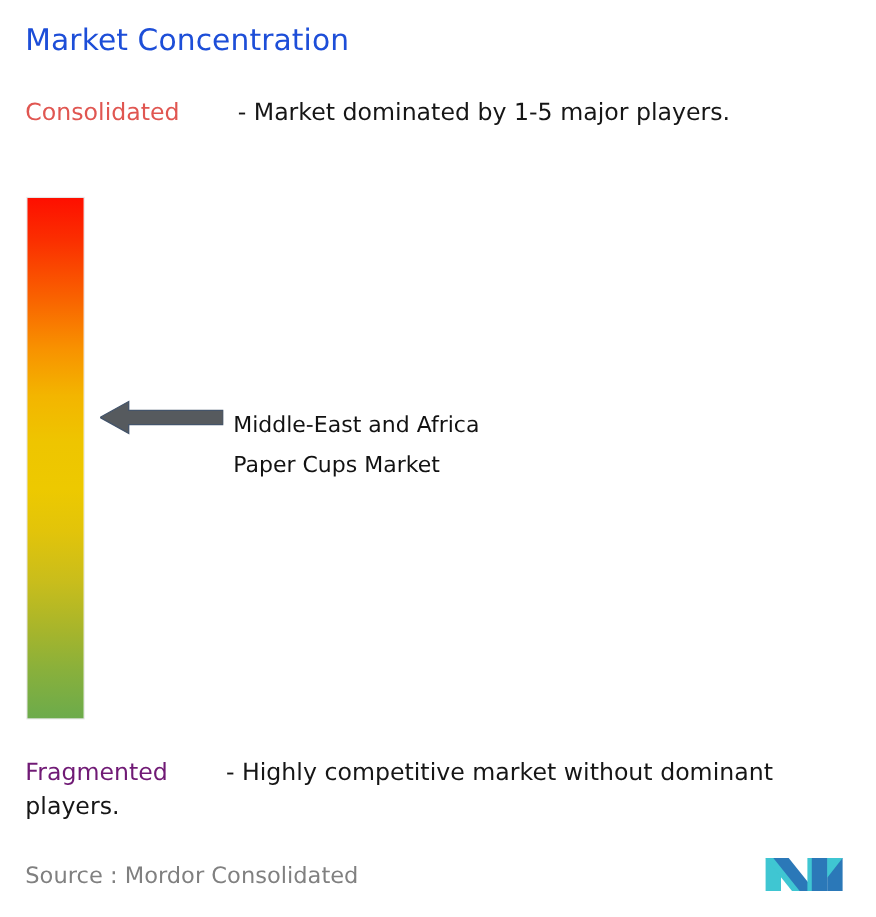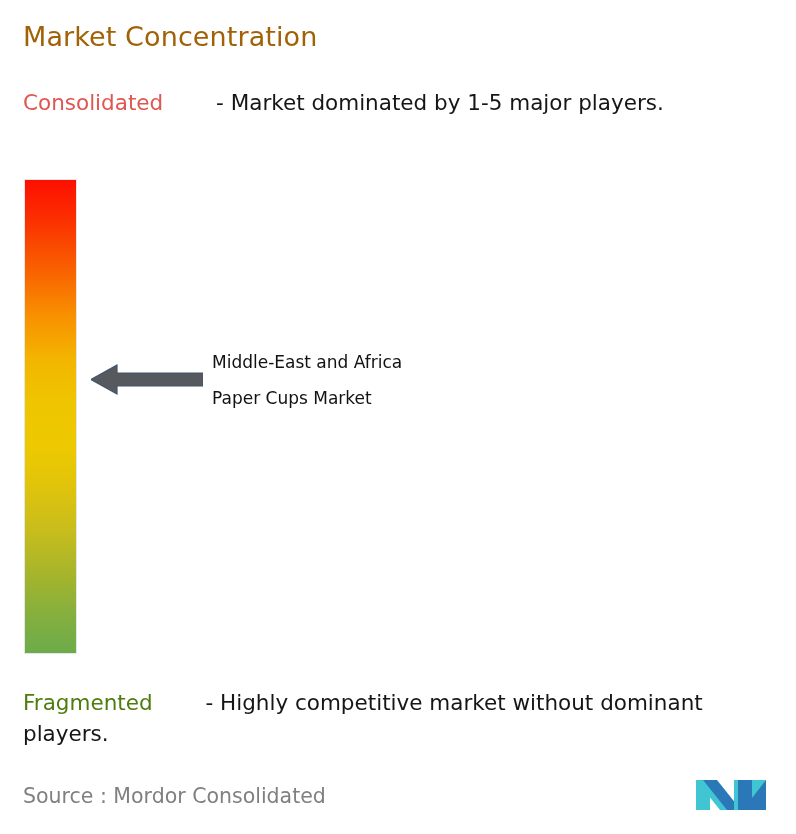--- a/index.html
+++ b/index.html
@@ -14,41 +14,41 @@
     font-family: "DejaVu Sans", sans-serif;
     overflow: hidden;
   }
 
   #page-title {
     position: absolute;
     left: 23px;
     top: 20px;
     font-size: 27px;
     line-height: 34px;
-    color: #a16207;
+    color: #1d4ed8;
     letter-spacing: 0.1px;
     white-space: nowrap;
   }
 
   .legend-line {
     position: absolute;
     left: 23px;
     width: 760px;
     font-size: 21.5px;
     line-height: 31px;
     color: #161616;
   }
   #legend-consolidated { top: 87px; }
   #legend-fragmented   { top: 687px; }
 
   .legend-term {
     font-weight: 400;
   }
   #consolidated-term { color: #e05651; }
-  #fragmented-term   { color: #4d7c0f; }
+  #fragmented-term   { color: #701a75; }
 
   .legend-desc { color: #161616; padding-left: 46px; }
 
   
   #gradient-bar {
     position: absolute;
     left: 25px;
     top: 180px;
     width: 51px;
     height: 473px;
@@ -76,22 +76,22 @@
     left: 91px;
     top: 363px;
     width: 112px;
     height: 33px;
   }
 
   
   #callout-label {
     position: absolute;
     left: 212px;
-    top: 344px;
-    font-size: 17px;
+    top: 368px;
+    font-size: 20px;
     line-height: 36px;
     color: #121212;
     white-space: pre-line;
   }
 
   
   #source-text {
     position: absolute;
     left: 23px;
     top: 782px;

